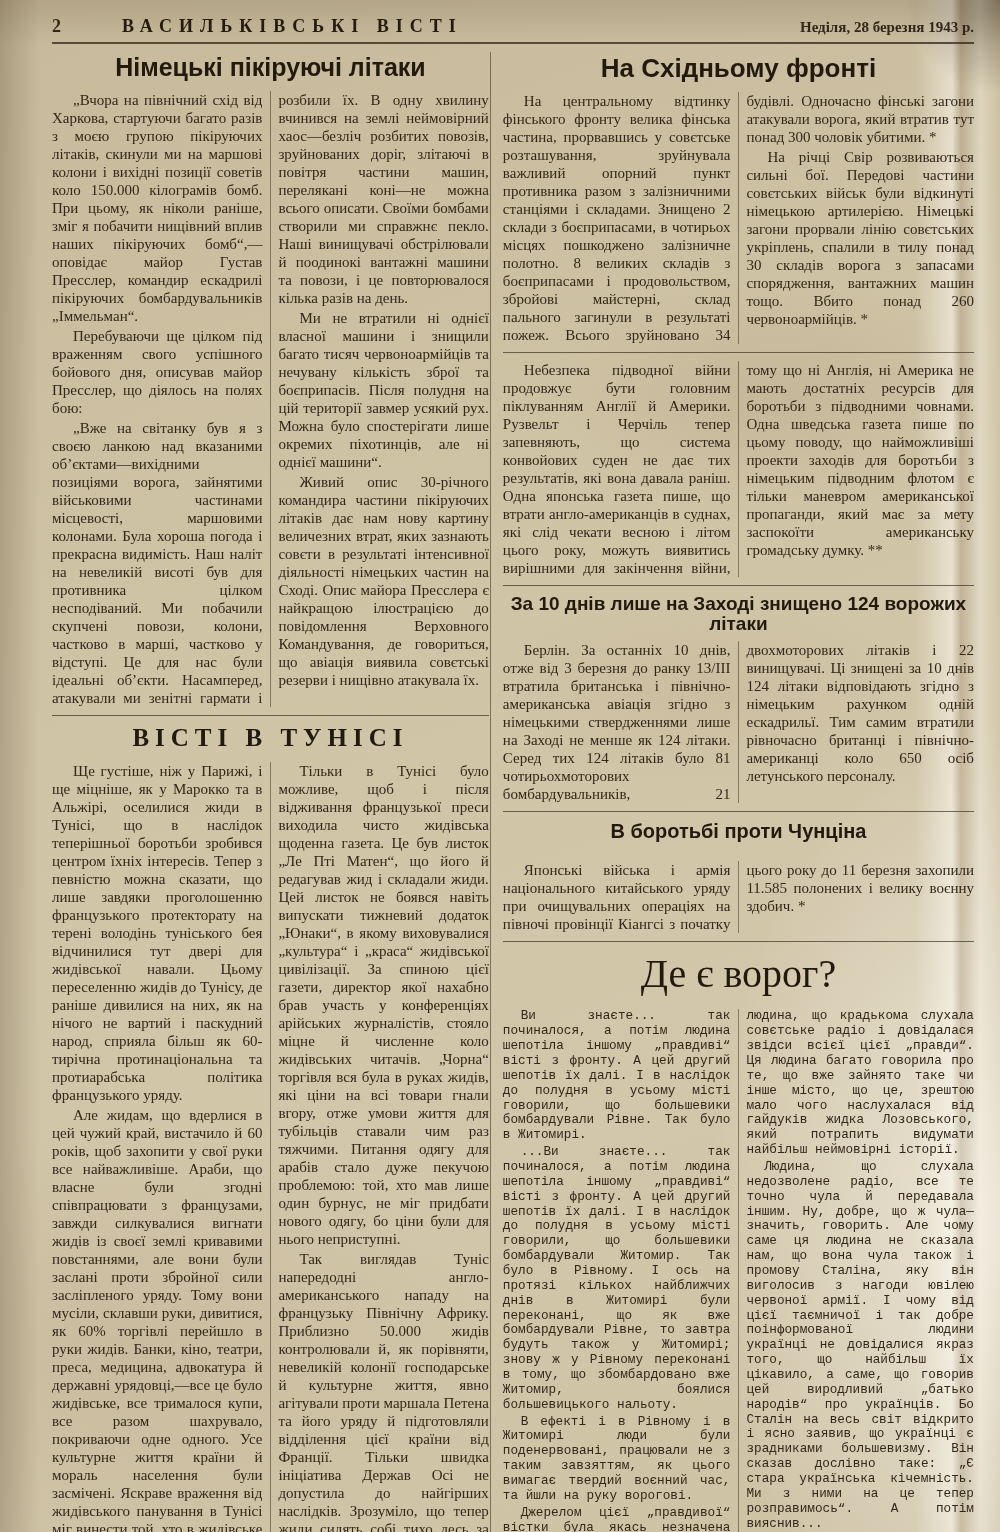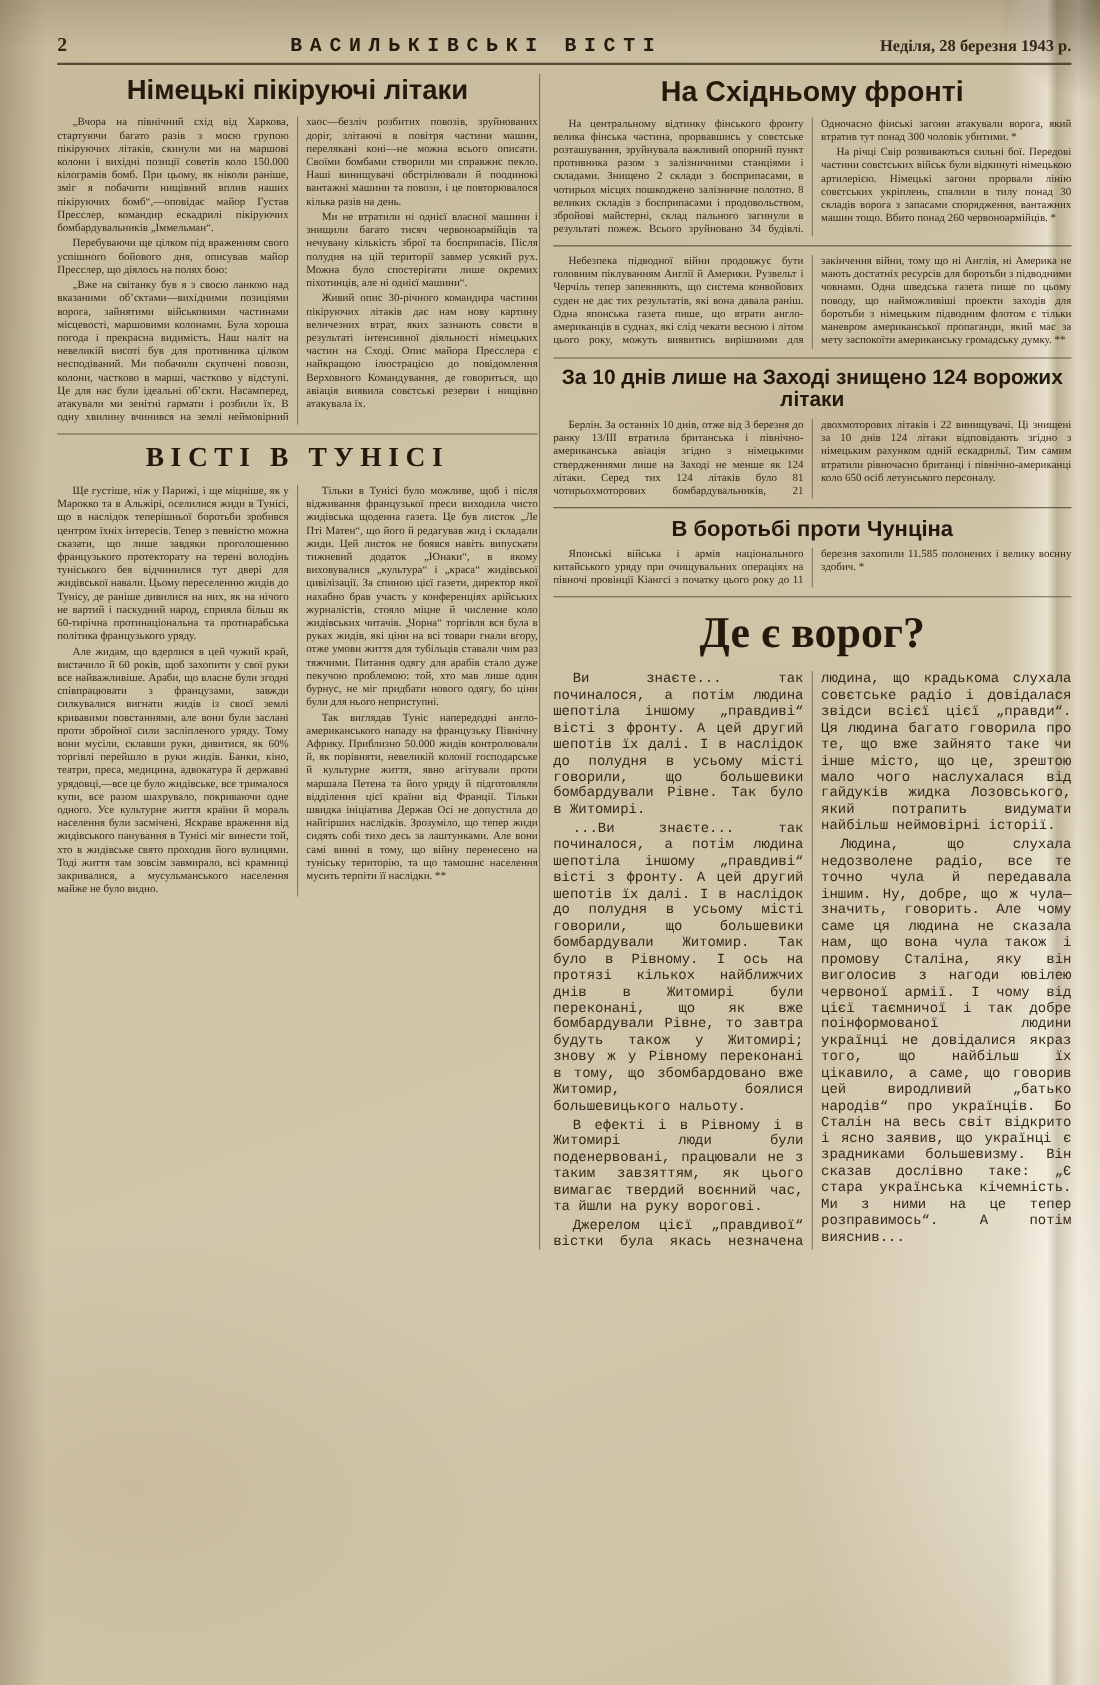--- a/index.html
+++ b/index.html
@@ -21,23 +21,23 @@
       linear-gradient(90deg, rgba(80,64,40,.26), rgba(80,64,40,0) 4%),
       linear-gradient(180deg, rgba(90,72,45,.20), rgba(90,72,45,0) 3%),
       linear-gradient(160deg, #c7ba9b 0%, #d0c4a7 40%, #d3c7ab 70%, #cec2a5 100%);
   }
   .inner { position:relative; padding:16px 26px 0 52px; height:100%; }
 
   
   .masthead { display:flex; align-items:baseline; }
   .pageno { font-size:18px; font-weight:bold; width:70px; }
   .nameplate {
-    flex:1; text-align:center;
-    font-family:Liberation Mono, monospace;
-    font-size:18px; font-weight:bold; letter-spacing:7px; color:#241b0e;margin-top:16px;
+    flex:1; 
+    font-family:Liberation Serif, serif;
+    font-size:18px; font-weight:bold; letter-spacing:7px; color:#241b0e;
   }
   .issue-date { width:230px; text-align:right; font-size:15px; font-weight:bold; white-space:nowrap; }
   .masthead-rule { border-top:2px solid rgba(48,36,22,.75); margin:5px 0 8px; }
 
   
   .bodygrid { display:flex; align-items:stretch; }
   .half-left  { width:47.6%; padding-right:1px; border-right:1px solid rgba(55,42,28,.55); }
   .half-right { width:52.4%; padding-left:12px; }
 
   article { break-inside:avoid; }
@@ -45,38 +45,38 @@
   h2 { color:#231a0e; }
   .hl-sans {
     font-family:"Liberation Sans", sans-serif;
     font-weight:700; text-align:center; line-height:1.1;
     margin:2px 6px 9px;
   }
   .hl-dive { font-size:25px; }
   .hl-east { font-size:26px; }
   .hl-subs { font-size:20px; word-spacing:5px; margin-bottom:6px; }
   .hl-west { font-size:19px; margin-bottom:6px; }
-  .hl-chun { font-size:20px; margin-bottom:6px; }
+  .hl-chun { font-size:20px; margin-bottom:19px; }
   .hl-jews {
     font-family:"Liberation Serif", serif;
     font-weight:700; font-size:25px; letter-spacing:6px;
     text-align:center; margin:6px 0 10px;
   }
   .hl-enemy {
     font-family:"Liberation Serif", serif;
-    font-weight:700; font-size:40px;
+    font-weight:400; font-size:40px;
     text-align:center; margin:6px 0 12px;
   }
   .dateline { text-align:center; font-weight:700; font-size:13px; margin:-4px 0 6px; }
 
   .cols {
     column-count:2; column-gap:16px;
     column-rule:1px solid rgba(55,42,28,.5);
     text-align:justify;
-    font-size:10px; line-height:1.2;
+    font-size:15px; line-height:1.2;
     hyphens:auto; -webkit-hyphens:auto;
   }
   .cols-tight { font-size:12.7px; line-height:1.17;font-family:Liberation Mono, monospace; }
   .cols p { text-indent:1.4em; margin:0 0 2px; }
 
   .hrule { border-top:1px solid rgba(50,38,25,.65); margin:8px 0; }
 </style>
 </head>
 <body>
 

